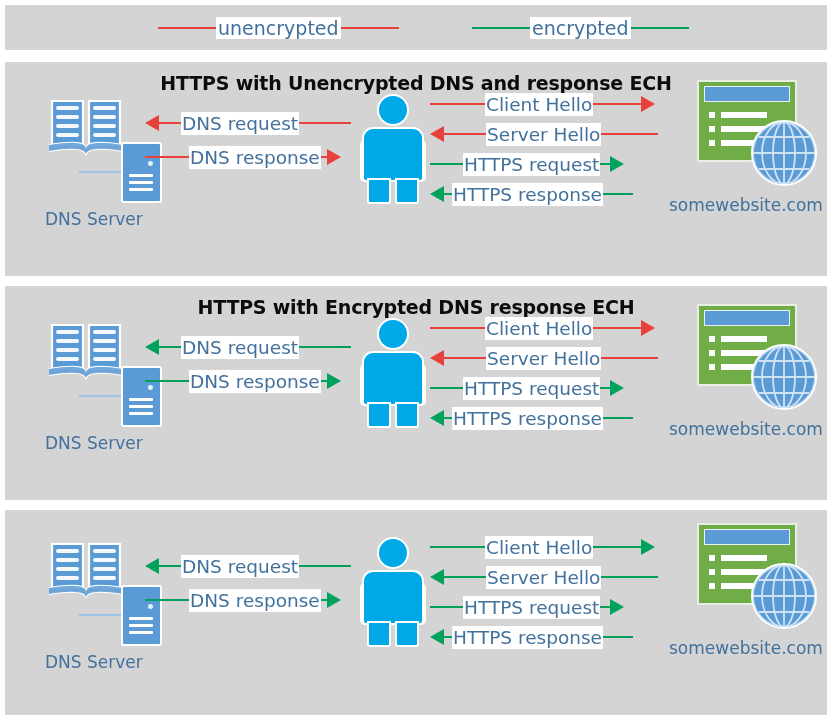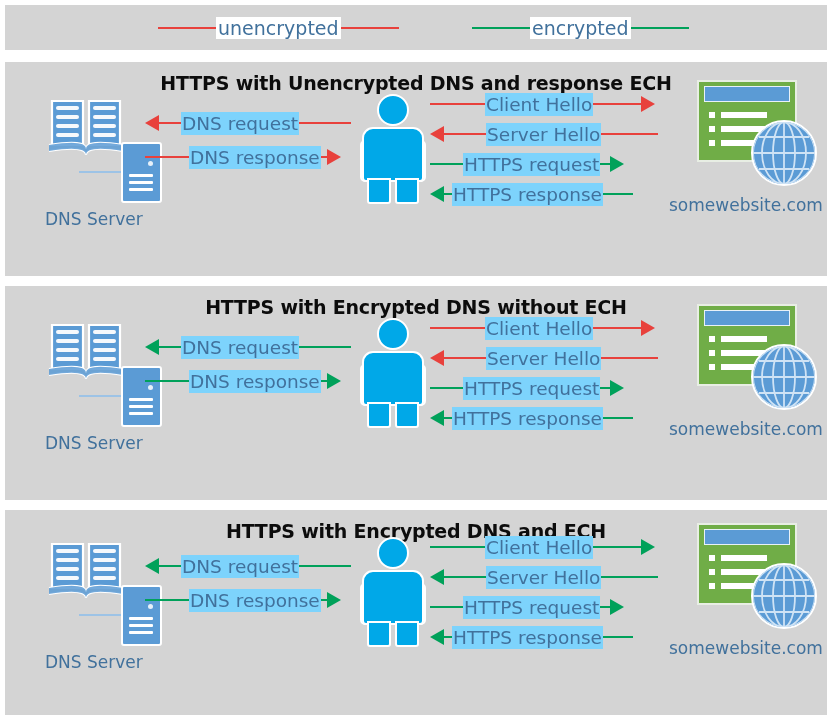--- a/index.html
+++ b/index.html
@@ -31,21 +31,21 @@
     background:#ffffff;color:#41719c;font-size:19px;
     padding:0 2px;line-height:22px;white-space:nowrap;
   }
   #legend-unencrypted{left:153px;}
   #legend-encrypted{left:467px;}
 
   
   .flow{position:absolute;display:flex;align-items:center;height:26px;}
   .flow .seg{height:0;border-top:2px solid;}
   .flow .lbl{
-    background:#7dd3fc;color:#41719c;
+    background:#ffffff;color:#41719c;
     font-size:18.5px;line-height:23px;white-space:nowrap;padding:0 1px;
   }
   .head{width:0;height:0;border-top:8px solid transparent;border-bottom:8px solid transparent;}
   .head.right{border-left:14px solid;}
   .head.left{border-right:14px solid;}
 
   
   .dns-icon{position:absolute;width:130px;height:105px;}
   .book{position:absolute;left:10px;top:0;width:78px;height:62px;}
   .tower{position:absolute;left:84px;top:45px;width:37px;height:57px;
@@ -200,21 +200,21 @@
         <span class="head right" style="border-left-color: rgb(0, 161, 90);"></span>
       </div>
       <div class="flow" style="left: 425px; top: 119px; width: 256px;">
         <span class="head left" style="border-right-color: rgb(0, 161, 90);"></span>
         <span class="seg" style="width: 8px; border-top-color: rgb(0, 161, 90);"></span>
         <span class="lbl">HTTPS response</span>
         <span class="seg" style="width: 30px; border-top-color: rgb(0, 161, 90);"></span>
       </div>
     </div>
   <div class="panel" id="panel-1">
-    <div class="panel-title">HTTPS with Encrypted DNS without ECH</div>
+    <div class="panel-title">HTTPS with Encrypted DNS response ECH</div>
   <div class="dns-icon" style="left: 32px; top: 35px;">
         <div class="book"><svg viewBox="0 0 78 62" width="78" height="62">
     <g stroke="#ffffff" stroke-width="2.2" fill="#5b9bd5">
       <path d="M5 4 h31 v44 h-31 z"></path>
       <path d="M42 4 h31 v44 h-31 z"></path>
     </g>
     <g fill="#ffffff" opacity=".95">
       <rect x="9" y="9" width="23" height="4" rx="2"></rect>
       <rect x="9" y="18" width="23" height="4" rx="2"></rect>
       <rect x="9" y="27" width="23" height="4" rx="2"></rect>
@@ -304,21 +304,20 @@
         <span class="head right" style="border-left-color: rgb(0, 161, 90);"></span>
       </div>
       <div class="flow" style="left: 425px; top: 119px; width: 256px;">
         <span class="head left" style="border-right-color: rgb(0, 161, 90);"></span>
         <span class="seg" style="width: 8px; border-top-color: rgb(0, 161, 90);"></span>
         <span class="lbl">HTTPS response</span>
         <span class="seg" style="width: 30px; border-top-color: rgb(0, 161, 90);"></span>
       </div>
     </div>
   <div class="panel" id="panel-2">
-    <div class="panel-title">HTTPS with Encrypted DNS and ECH</div>
   <div class="dns-icon" style="left: 32px; top: 30px;">
         <div class="book"><svg viewBox="0 0 78 62" width="78" height="62">
     <g stroke="#ffffff" stroke-width="2.2" fill="#5b9bd5">
       <path d="M5 4 h31 v44 h-31 z"></path>
       <path d="M42 4 h31 v44 h-31 z"></path>
     </g>
     <g fill="#ffffff" opacity=".95">
       <rect x="9" y="9" width="23" height="4" rx="2"></rect>
       <rect x="9" y="18" width="23" height="4" rx="2"></rect>
       <rect x="9" y="27" width="23" height="4" rx="2"></rect>

